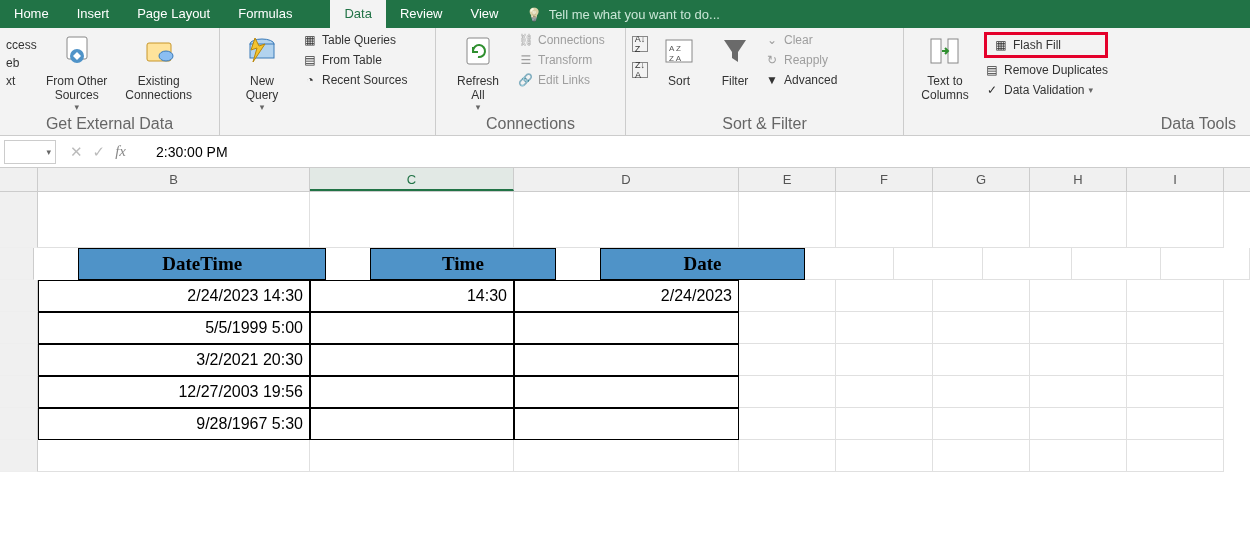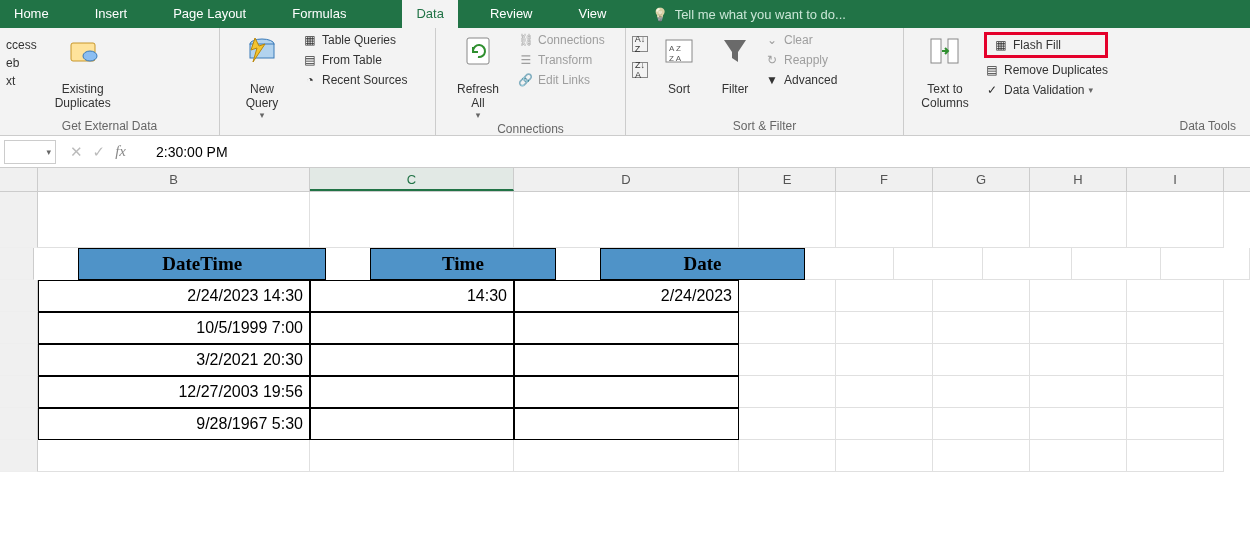--- a/index.html
+++ b/index.html
@@ -1,31 +1,31 @@
 <!DOCTYPE html>
 <html><head>
 <meta charset="utf-8">
 <style>
   * { box-sizing: border-box; margin: 0; padding: 0; font-family: "Segoe UI", Arial, sans-serif; }
   body { width: 1250px; height: 543px; background: #fff; overflow: hidden; font-size: 13px; color: #444; }
 
   
-  .tabs { display:flex; align-items:center; height:28px; background:#217346; color:#fff;gap:18px; }
+  .tabs { display:flex; align-items:center; height:28px; background:#217346; color:#fff; }
   .tab { padding:0 14px; height:28px; line-height:28px; font-size:13px; cursor:pointer; }
   .tab.active { background:#f3f3f3; color:#217346;margin-left:24px; }
   .tellme { display:flex; align-items:center; gap:6px; padding-left:14px; color:#c9e6d6; font-size:13px; }
   .bulb::before { content:"\1F4A1"; color:#c9e6d6; font-size:13px; filter:grayscale(80%); }
 
   
   .ribbon { display:flex; height:108px; background:#f3f3f3; border-bottom:1px solid #ccc; }
   .group { display:flex; flex-direction:column; border-right:1px solid #ccc; padding:4px 6px 2px 6px; }
   .group-body { display:flex; flex:1; align-items:flex-start; gap:4px; }
-  .group-label { text-align:center; font-size:12px; color:#666; padding-top:2px; }
+  .group-label { text-align:center; font-size:16px; color:#666; padding-top:2px; }
   .big-btn { display:flex; flex-direction:column; align-items:center; justify-content:flex-start; width:72px; cursor:pointer; text-align:center; font-size:12px; color:#333; padding-top:2px; }
-  .big-btn .icon { width:34px; height:34px; margin-bottom:14px; display:flex; align-items:center; justify-content:center; }
+  .big-btn .icon { width:34px; height:34px; margin-bottom:6px; display:flex; align-items:center; justify-content:center; }
   .drop::after { content:" \25BE"; font-size:9px; color:#666; }
   .vstack { display:flex; flex-direction:column; gap:4px; justify-content:center; }
   .small-btn { display:flex; align-items:center; gap:4px; font-size:12px; color:#333; cursor:pointer; white-space:nowrap; }
   .small-btn.disabled, .big-btn.disabled { color:#9e9e9e; cursor:default; }
   .small-icon { width:16px; height:16px; display:inline-flex; align-items:center; justify-content:center; }
   .red-box { border:3px solid #e4002b; padding:2px 6px; }
   
   
   .fx-row { display:flex; align-items:center; height:32px; border-bottom:1px solid #ccc; }
   .name-box { width:52px; height:24px; border:1px solid #ccc; margin:0 0 0 4px; background:#fff; display:flex; align-items:center; justify-content:flex-end; padding-right:4px; }
@@ -75,29 +75,40 @@
 
 <div class="ribbon">
 
   <div class="group" style="width:220px">
     <div class="group-body">
       <div class="vstack" style="align-items:flex-start;font-size:12px;color:#333;padding-top:6px;">
         <span>ccess</span>
         <span>eb</span>
         <span>xt</span>
       </div>
+      <div class="big-btn drop">
+        <span class="icon">
+          <svg width="34" height="34">
+              <rect x="7" y="3" width="20" height="22" rx="2" fill="#fff" stroke="#888"></rect>
+              <circle cx="17" cy="22" r="7" fill="#4f93c8"></circle>
+              <path d="M17 18 L21 22 L17 26 L13 22 Z" fill="#fff"></path>
+            </svg>
+        </span>
+        <span style="white-space:pre-line">From Other
+Sources</span>
+      </div>
       <div class="big-btn" style="width:84px">
         <span class="icon">
           <svg width="34" height="34">
               <rect x="5" y="9" width="24" height="18" rx="2" fill="#ffe39b" stroke="#c7962b"></rect>
               <ellipse cx="24" cy="22" rx="7" ry="5" fill="#8bbef2" stroke="#3a7ab8"></ellipse>
             </svg>
         </span>
         <span style="white-space:pre-line">Existing
-Duplicates</span>
+Connections</span>
       </div>
     </div>
     <div class="group-label">Get External Data</div>
   </div>
 
   <div class="group" style="width:216px">
     <div class="group-body">
       <div class="big-btn drop">
         <span class="icon">
           <svg width="34" height="34">
@@ -296,21 +307,21 @@
     <div class="cell cC tcell">14:30</div>
     <div class="cell cD tcell">2/24/2023</div>
     <div class="cell cE"></div>
       <div class="cell cF"></div>
       <div class="cell cG"></div>
       <div class="cell cH"></div>
       <div class="cell cI"></div>
   </div>
   <div class="row">
     <div class="rowhdr"></div>
-    <div class="cell cB tcell">10/5/1999 7:00</div>
+    <div class="cell cB tcell">5/5/1999 5:00</div>
     <div class="cell cC tcell"></div>
     <div class="cell cD tcell"></div>
     <div class="cell cE"></div>
       <div class="cell cF"></div>
       <div class="cell cG"></div>
       <div class="cell cH"></div>
       <div class="cell cI"></div>
   </div>
   <div class="row">
     <div class="rowhdr"></div>

